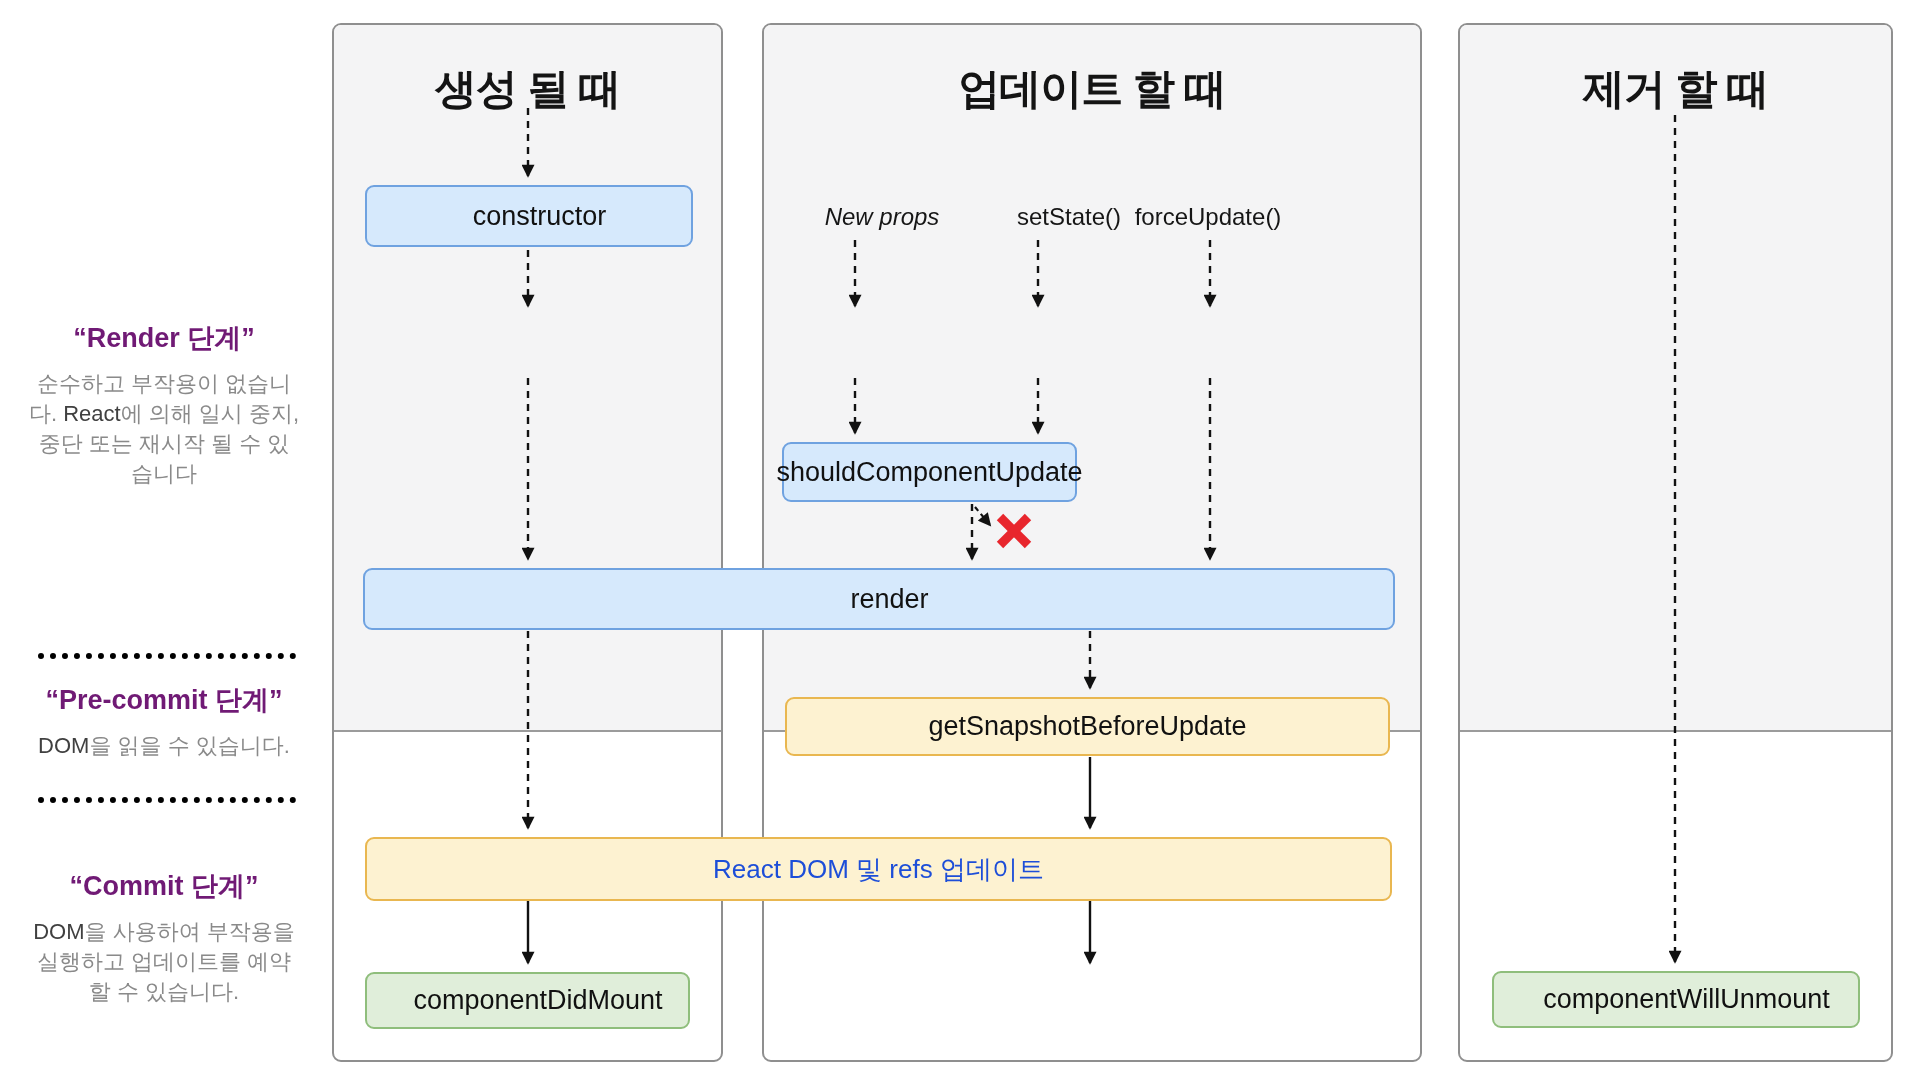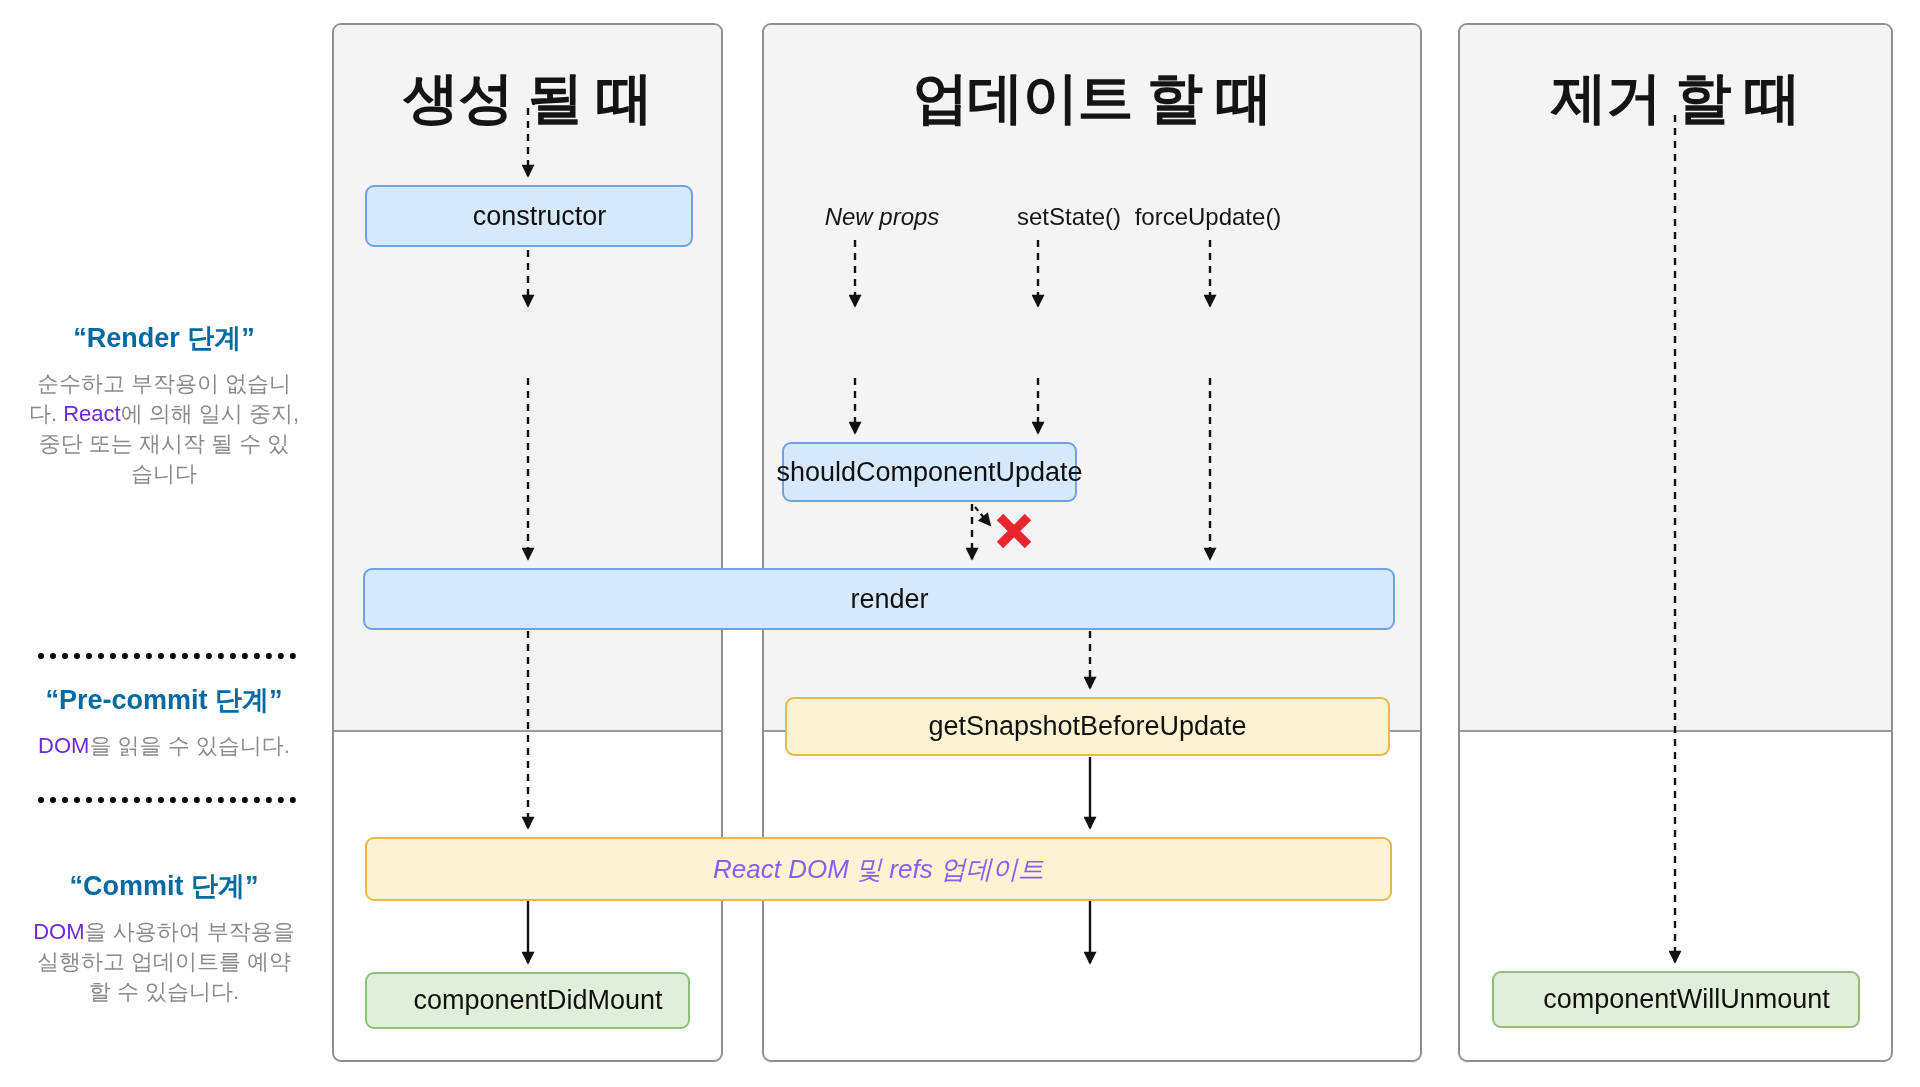--- a/index.html
+++ b/index.html
@@ -11,45 +11,45 @@
   .col{
     position:absolute;top:23px;height:1039px;background:#fff;
     border:2px solid var(--col-border,#8f8f8f);border-radius:9px;box-sizing:border-box;overflow:hidden;
   }
   .col .phase-gray{
     position:absolute;left:0;right:0;top:0;height:705px;
     background:var(--col-bg,#f4f4f5);border-bottom:2px solid #9b9b9b;
   }
   .col-title{
     position:absolute;left:0;right:0;top:36px;text-align:center;
-    font-size:56px;font-weight:bold;letter-spacing:-1px;color:#141414;
+    font-size:42px;font-weight:bold;letter-spacing:-1px;color:#141414;
   }
   
   .sb-sec{position:absolute;left:28px;width:272px;text-align:center;}
-  .sb-title{font-size:27px;font-weight:bold;color:#0369a1;}
+  .sb-title{font-size:27px;font-weight:bold;color:#701a75;}
   .sb-body{margin-top:13px;font-size:22px;line-height:30px;color:var(--muted-text,#8a8a8a);}
-  .sb-body .dark{color:#6d28d9;}
+  .sb-body .dark{color:#404040;}
   .sb-divider{position:absolute;left:38px;width:258px;height:0;border-top:6px dotted #000;}
   
   svg.arrows{position:absolute;left:0;top:0;z-index:2;}
   .d{stroke:var(--arrow,#111);stroke-width:2.4;stroke-dasharray:7 6;fill:none;}
   .d2{stroke:var(--arrow,#111);stroke-width:2.2;stroke-dasharray:5 4;fill:none;}
   .s{stroke:var(--arrow,#111);stroke-width:2.4;fill:none;}
   .xline{stroke:var(--x-red,#e8262d);stroke-width:9;}
   
   .box{
     position:absolute;z-index:3;box-sizing:border-box;border-radius:9px;
     display:flex;align-items:center;justify-content:center;
     font-size:27px;text-align:center;
   }
   .box.blue{background:var(--blue-fill,#d6e9fc);border:2.5px solid var(--blue-border,#6fa2e0);}
   .box.orange{background:var(--orange-fill,#fdf2d1);border:2.5px solid var(--orange-border,#e9b750);}
   .box.green{background:var(--green-fill,#e0eeda);border:2.5px solid var(--green-border,#8fbe7c);}
   .box.bold{font-weight:normal;padding-left:21px;}
-  .box.muted-italic{font-style:italic;color:#8b5cf6;font-size:26px;}
+  .box.muted-italic{color:#1d4ed8;font-size:26px;}
   
   .trigger{
     position:absolute;top:203px;transform:translateX(-50%);z-index:3;
     font-size:24px;color:#161616;white-space:nowrap;
   }
   .trigger.italic{font-style:italic;margin-left:24px;}
 </style>
 </head>
 <body>
 

